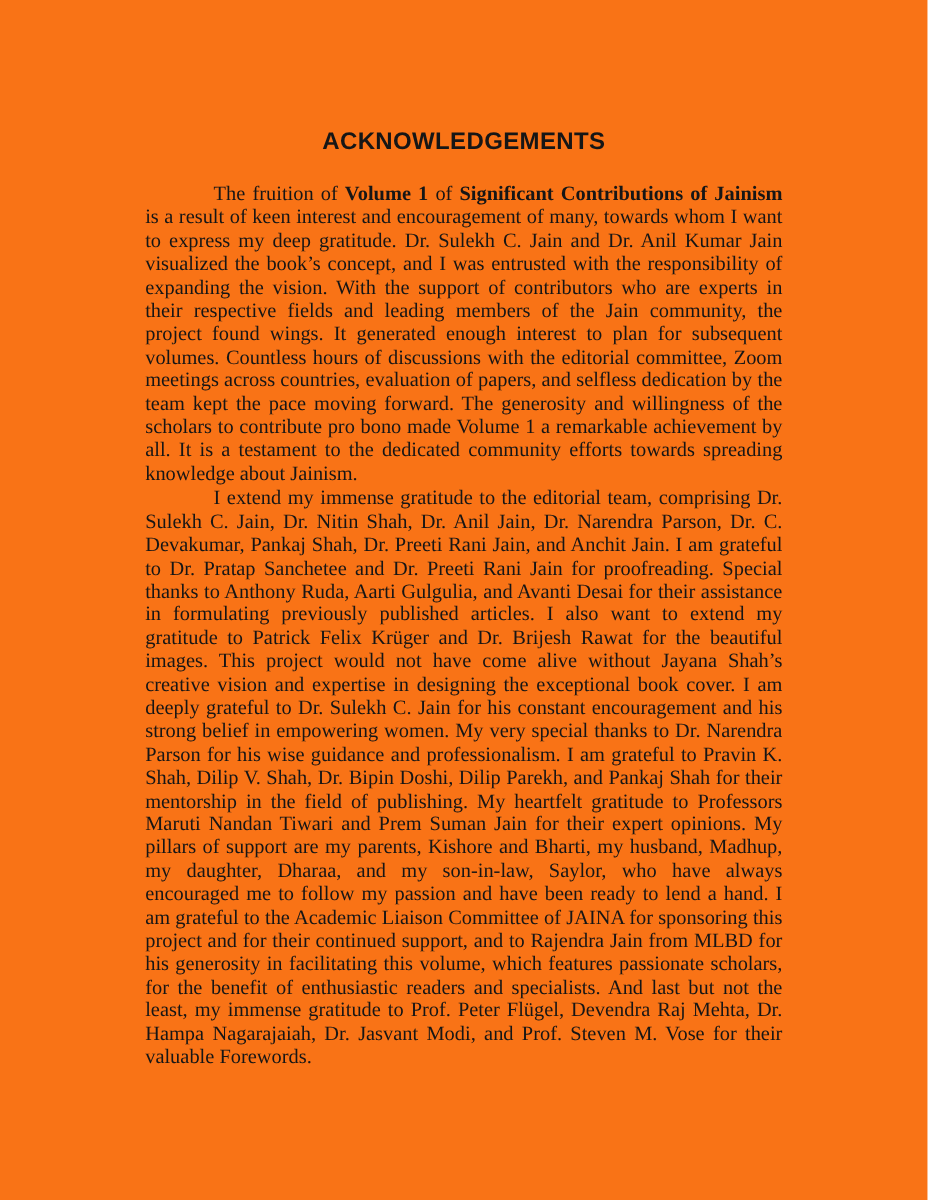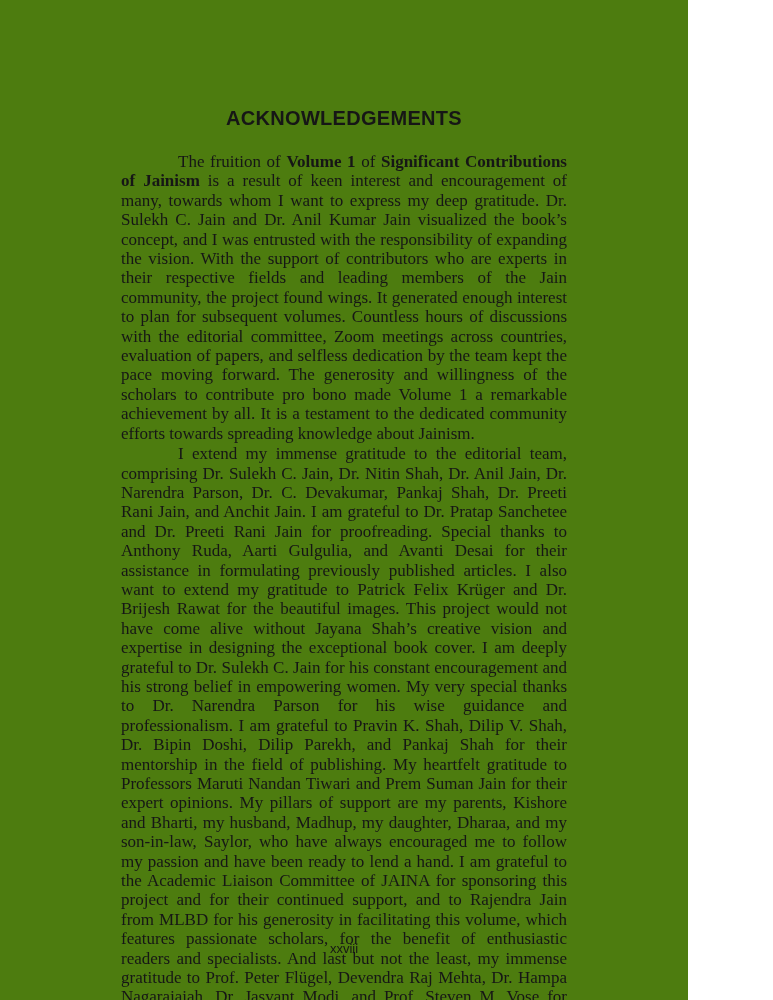--- a/index.html
+++ b/index.html
@@ -2,23 +2,23 @@
 <html><head>
 <meta charset="utf-8">
 <style>
   html, body {
     margin: 0;
     padding: 0;
     background: #ffffff;
   }
   .page {
     position: relative;
-    width: 688px;
+    width: 773px;
     height: 1000px;
-    background: #4d7c0f;
+    background: #f97316;
     box-sizing: border-box;
     font-family: "Liberation Serif", serif;
     overflow: hidden;
   }
   .doc-title {
     margin: 0;
     padding-top: 107px;
     text-align: center;
     font-family: "Liberation Sans", sans-serif;
     font-weight: 700;
@@ -56,14 +56,13 @@
 <body style="color: rgb(22, 22, 22); background: rgb(255, 255, 255);">
 
 <div class="page">
   <h1 class="doc-title">ACKNOWLEDGEMENTS</h1>
 
   <main class="doc-body" id="paragraphs-container">
       <p><span>The fruition of </span><b>Volume 1</b><span> of </span><b>Significant Contributions of Jainism</b><span> is a result of keen interest and encouragement of many, towards whom I want to express my deep gratitude. Dr. Sulekh C. Jain and Dr. Anil Kumar Jain visualized the book’s concept, and I was entrusted with the responsibility of expanding the vision. With the support of contributors who are experts in their respective fields and leading members of the Jain community, the project found wings. It generated enough interest to plan for subsequent volumes. Countless hours of discussions with the editorial committee,  Zoom meetings across countries, evaluation of papers, and selfless dedication by the team kept the pace moving forward. The generosity and willingness of the scholars to contribute pro bono made Volume 1 a remarkable achievement by all. It is a testament to the dedicated community efforts towards spreading knowledge about Jainism.</span></p>
       <p><span>I extend my immense gratitude to the editorial team, comprising Dr. Sulekh C. Jain, Dr. Nitin Shah, Dr. Anil Jain, Dr. Narendra Parson, Dr. C. Devakumar, Pankaj Shah, Dr. Preeti Rani Jain, and Anchit Jain. I am grateful to Dr. Pratap Sanchetee and Dr. Preeti Rani Jain for proofreading. Special thanks to Anthony Ruda, Aarti Gulgulia, and Avanti Desai for their assistance in formulating previously published articles. I also want to extend my gratitude to Patrick Felix Krüger and Dr. Brijesh Rawat for the beautiful images. This project would not have come alive without Jayana Shah’s creative vision and expertise in designing the exceptional book cover. I am deeply grateful to Dr. Sulekh C. Jain for his constant encouragement and his strong belief in empowering women. My very special thanks to  Dr. Narendra Parson for his wise guidance and professionalism. I am grateful to Pravin K. Shah, Dilip V. Shah, Dr. Bipin Doshi, Dilip Parekh, and Pankaj Shah for their mentorship in the field of publishing. My heartfelt gratitude to Professors Maruti Nandan Tiwari and Prem Suman Jain for their expert opinions. My pillars of support are my parents, Kishore and Bharti, my husband, Madhup, my daughter, Dharaa, and my son-in-law, Saylor, who have always encouraged me to follow my passion and have been ready to lend a hand. I am grateful to the Academic Liaison Committee of JAINA for sponsoring this project and for their continued support, and to Rajendra Jain from MLBD for his generosity in facilitating this volume, which features passionate scholars, for the benefit of enthusiastic readers and specialists. And last but not the least, my immense gratitude to Prof. Peter Flügel, Devendra Raj Mehta, Dr. Hampa Nagarajaiah, Dr. Jasvant Modi, and Prof. Steven M. Vose for their valuable Forewords.</span></p>
     </main>
 
-  <footer class="page-number">xxviii</footer>
 </div>
 
 </body></html>

